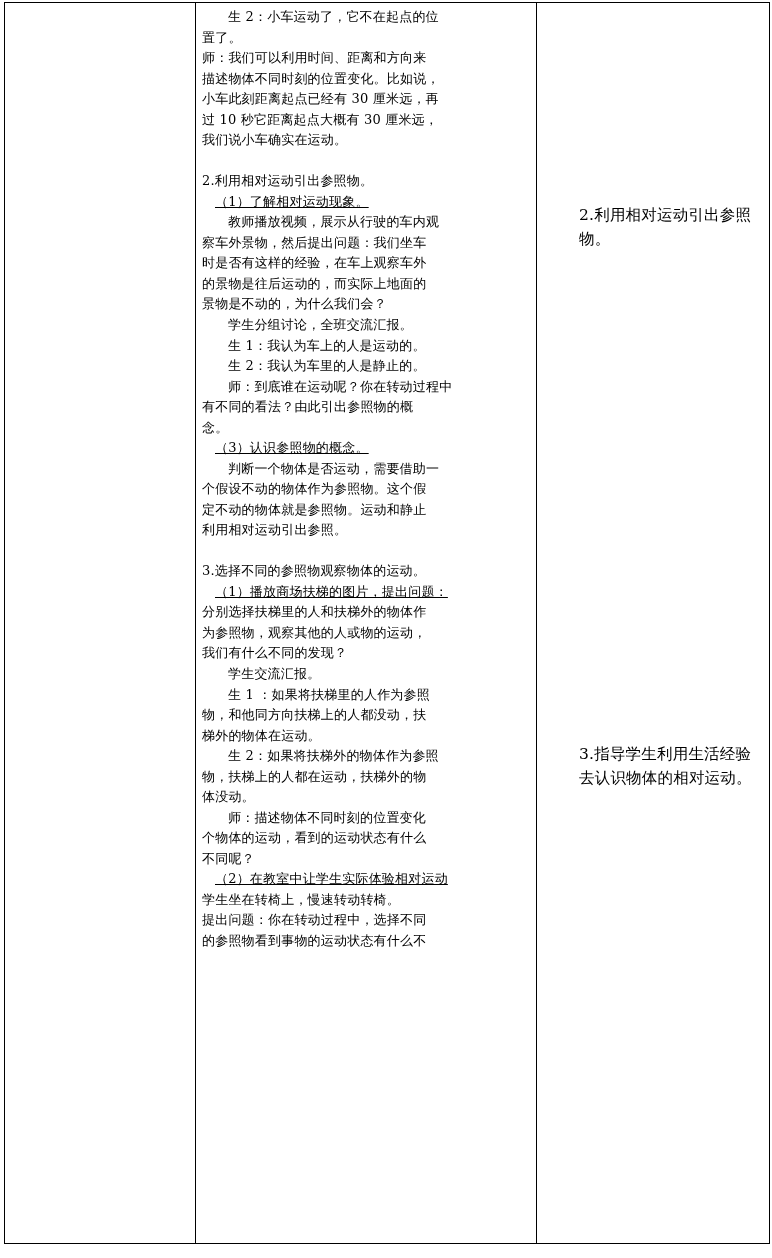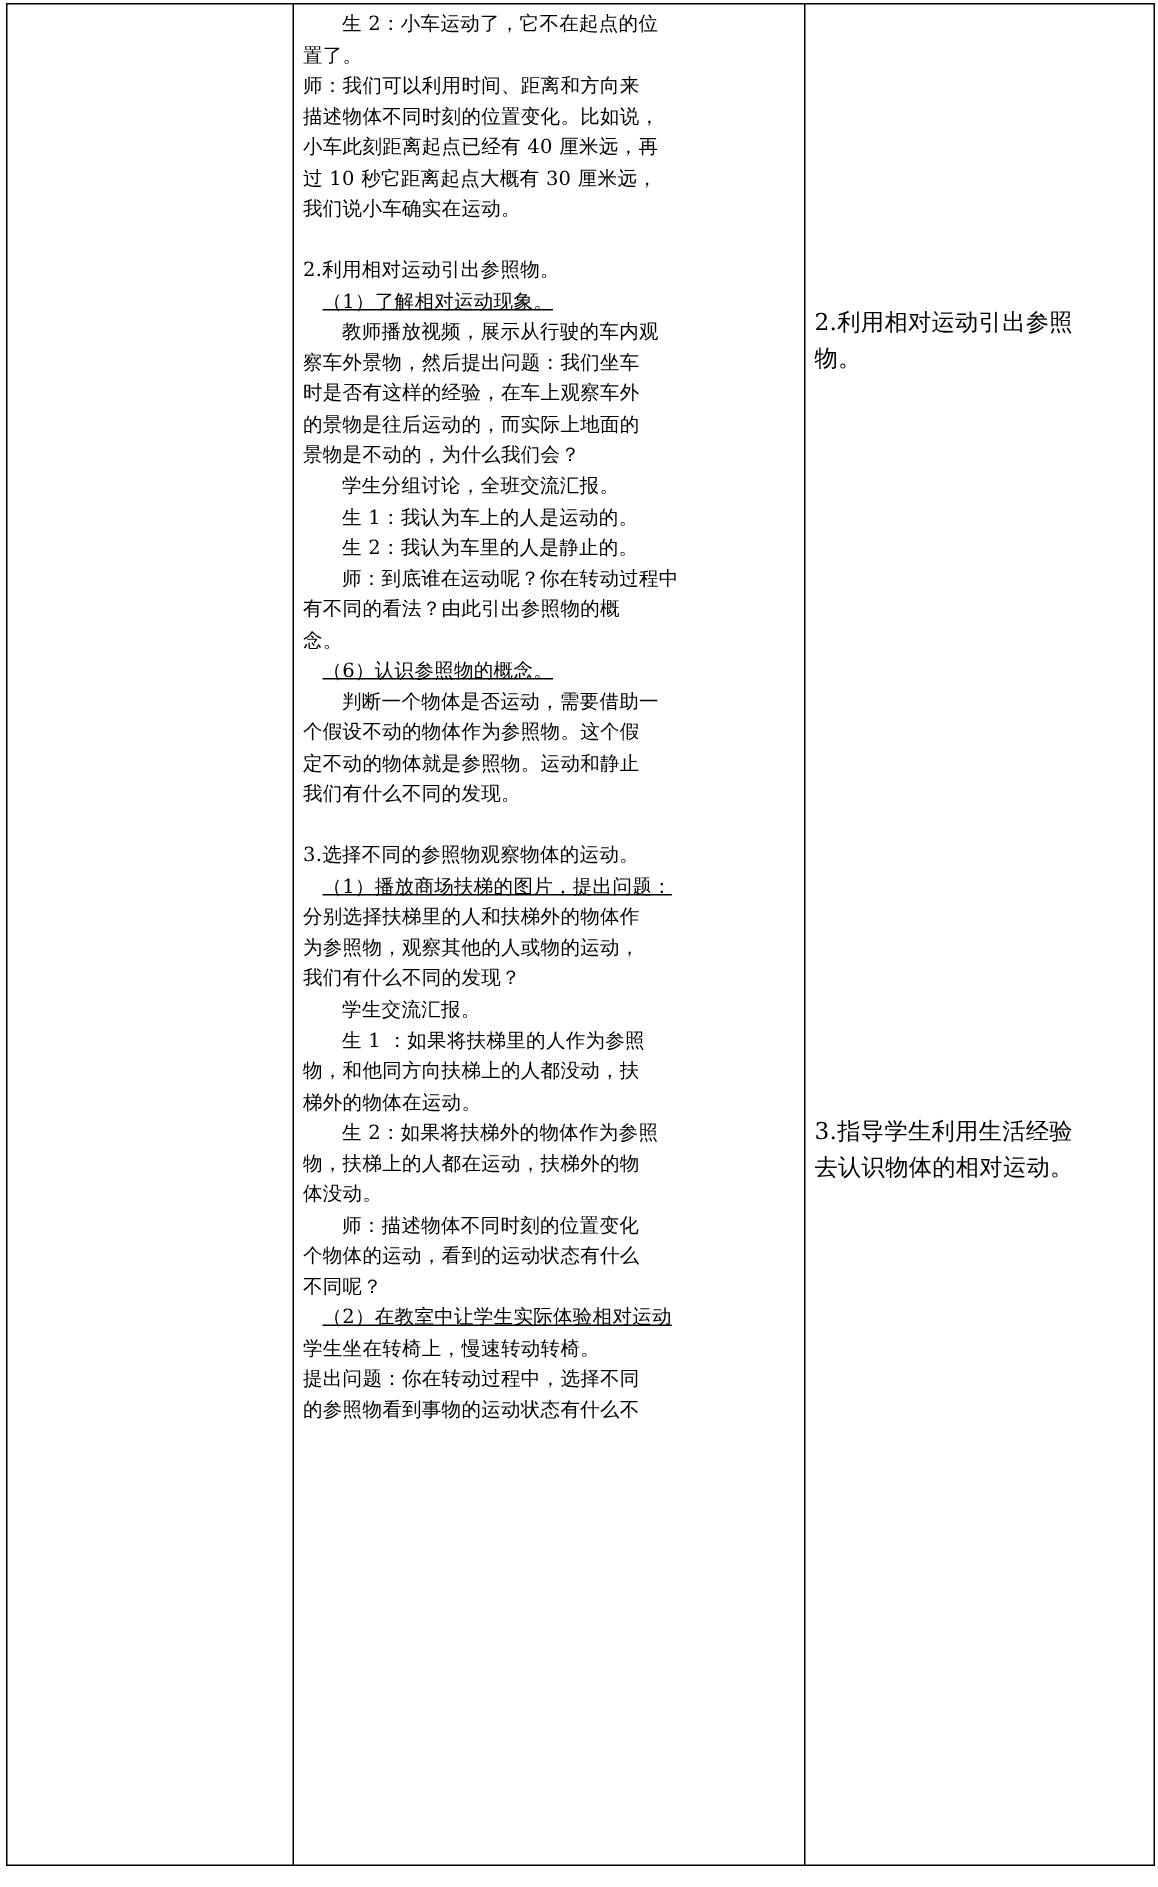--- a/index.html
+++ b/index.html
@@ -38,20 +38,21 @@
   .cell-inner {
     padding: 4px 6px 6px 6px;
     font-size: 13px;
     line-height: 1.58;
     letter-spacing: 0.2px;
     text-align: justify;
   }
   .cell-inner.right-col {
     font-size: 15.5px;
     line-height: 1.58;
+    margin-left: 36px;
   }
   p {
     margin: 0;
   }
   p.ind1 { text-indent: 0; }
   p.ind2 { text-indent: 1em; text-decoration: underline; }
   p.ind3 { text-indent: 2em; }
   p.blank { height: 1.58em; }
   .col-left .cell-inner { min-height: 1230px; }
 </style>
@@ -65,44 +66,44 @@
       <td class="col-left">
         <div class="cell-inner"></div>
       </td>
       <td class="col-mid">
         <div class="cell-inner" id="mid-col">
               <div>
                 <p class="ind3">生 2：小车运动了，它不在起点的位</p>
                 <p class="ind1">置了。</p>
                 <p class="ind1">师：我们可以利用时间、距离和方向来</p>
                 <p class="ind1">描述物体不同时刻的位置变化。比如说，</p>
-                <p class="ind1">小车此刻距离起点已经有 40 厘米远，再</p>
+                <p class="ind1">小车此刻距离起点已经有 30 厘米远，再</p>
                 <p class="ind1">过 10 秒它距离起点大概有 30 厘米远，</p>
                 <p class="ind1">我们说小车确实在运动。</p>
                 <p class="ind1 blank">&nbsp;</p>
               </div>
               <div>
                 <p class="ind1">2.利用相对运动引出参照物。</p>
                 <p class="ind2">（1）了解相对运动现象。</p>
                 <p class="ind3">教师播放视频，展示从行驶的车内观</p>
                 <p class="ind1">察车外景物，然后提出问题：我们坐车</p>
                 <p class="ind1">时是否有这样的经验，在车上观察车外</p>
                 <p class="ind1">的景物是往后运动的，而实际上地面的</p>
                 <p class="ind1">景物是不动的，为什么我们会？</p>
                 <p class="ind3">学生分组讨论，全班交流汇报。</p>
                 <p class="ind3">生 1：我认为车上的人是运动的。</p>
                 <p class="ind3">生 2：我认为车里的人是静止的。</p>
                 <p class="ind3">师：到底谁在运动呢？你在转动过程中</p>
                 <p class="ind1">有不同的看法？由此引出参照物的概</p>
                 <p class="ind1">念。</p>
-                <p class="ind2">（6）认识参照物的概念。</p>
+                <p class="ind2">（3）认识参照物的概念。</p>
                 <p class="ind3">判断一个物体是否运动，需要借助一</p>
                 <p class="ind1">个假设不动的物体作为参照物。这个假</p>
                 <p class="ind1">定不动的物体就是参照物。运动和静止</p>
-                <p class="ind1">我们有什么不同的发现。</p>
+                <p class="ind1">利用相对运动引出参照。</p>
                 <p class="ind1 blank">&nbsp;</p>
               </div>
               <div>
                 <p class="ind1">3.选择不同的参照物观察物体的运动。</p>
                 <p class="ind2">（1）播放商场扶梯的图片，提出问题：</p>
                 <p class="ind1">分别选择扶梯里的人和扶梯外的物体作</p>
                 <p class="ind1">为参照物，观察其他的人或物的运动，</p>
                 <p class="ind1">我们有什么不同的发现？</p>
                 <p class="ind3">学生交流汇报。</p>
                 <p class="ind3">生 1 ：如果将扶梯里的人作为参照</p>

